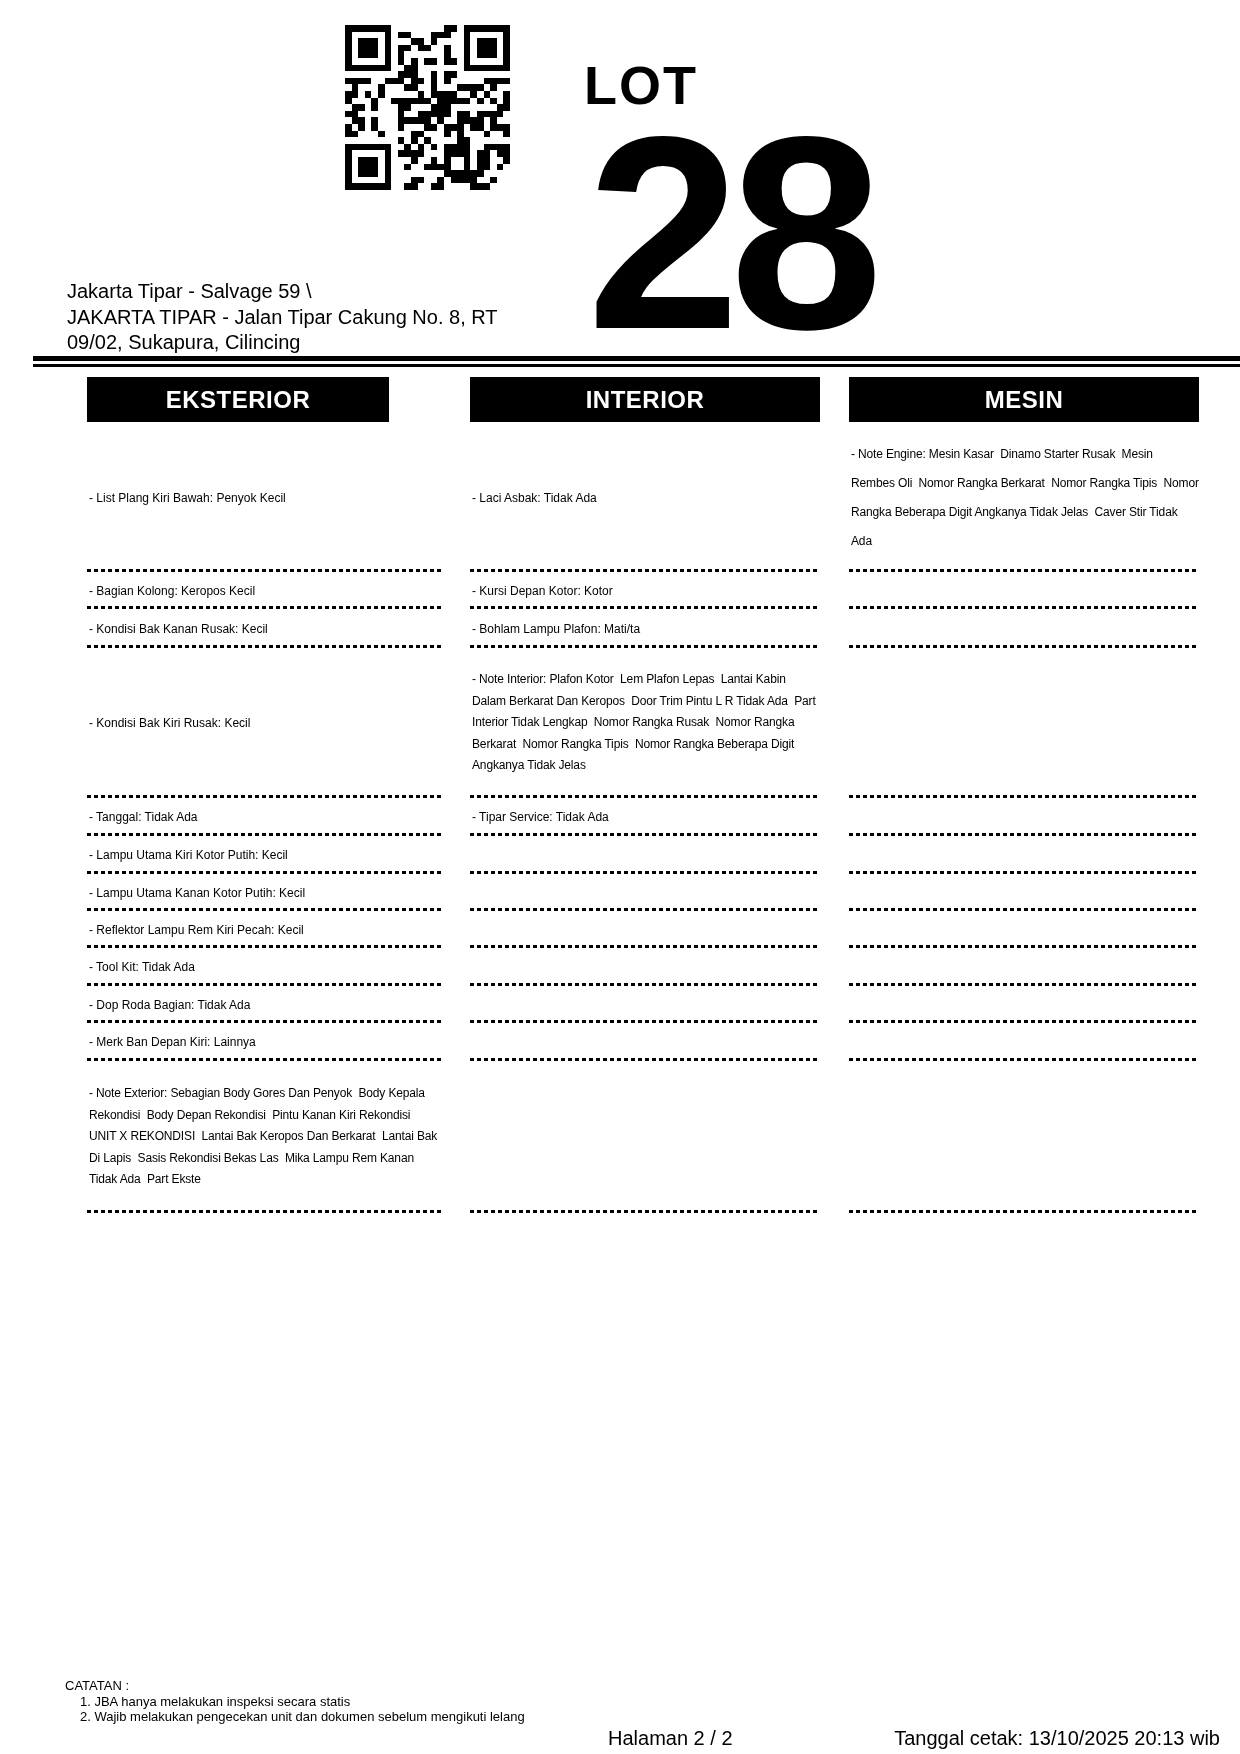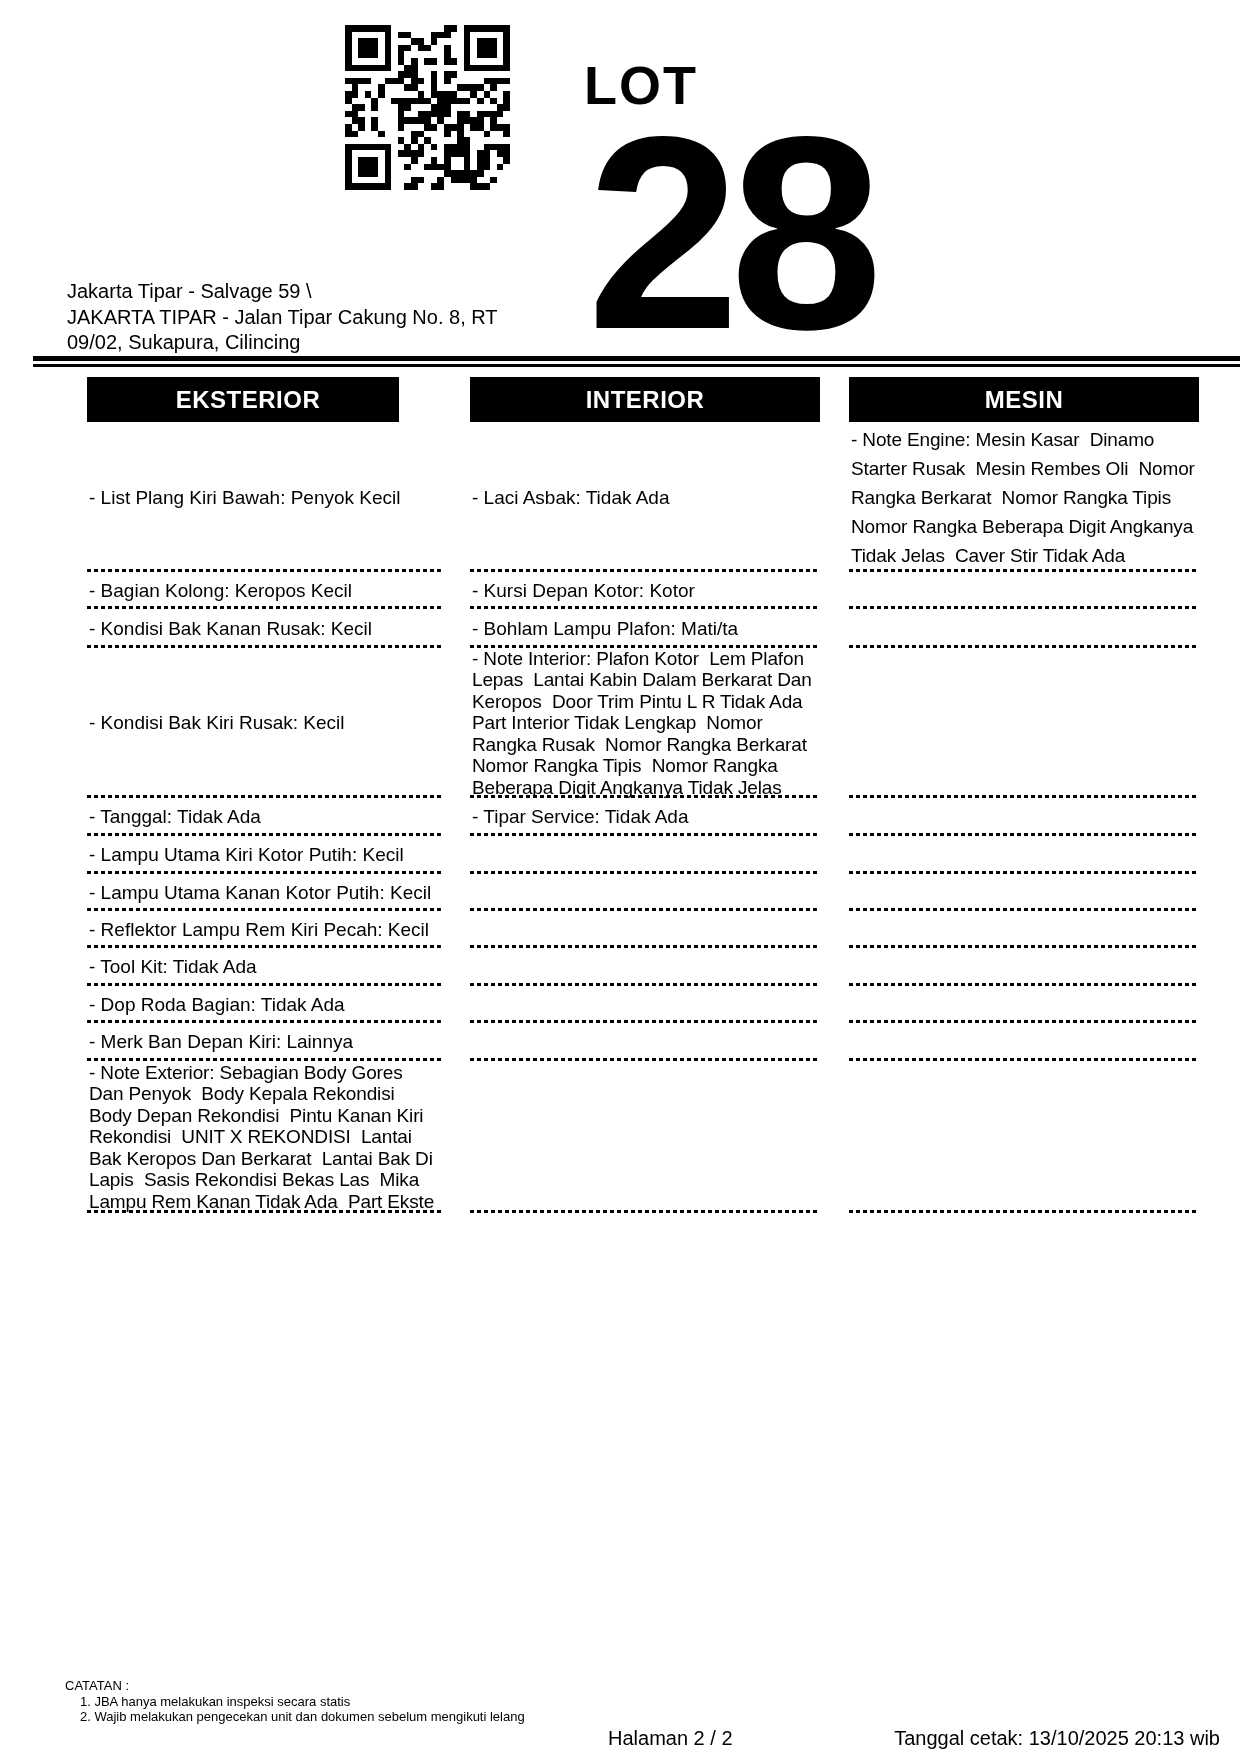--- a/index.html
+++ b/index.html
@@ -31,30 +31,30 @@
 
   .rule-a { left: 8px; top: 356px; width: 1224px; height: 5px; background: #000; }
   .rule-b { left: 8px; top: 364px; width: 1224px; height: 3px; background: #000; }
 
   .colhead {
     top: 377px; height: 45px;
     background: #000; color: #fff;
     font-size: 24px; font-weight: bold; letter-spacing: 0.5px;
     display: flex; align-items: center; justify-content: center;
   }
-  .ch-e { left: 62px;  width: 302px; padding-left: 10px; }
+  .ch-e { left: 62px;  width: 302px; }
   .ch-i { left: 445px; width: 350px; }
   .ch-m { left: 824px; width: 350px; }
 
   .grid { position: absolute; left: 0; top: 423px; width: 1240px; }
   .row { position: relative; width: 1240px; }
   .cell {
     position: absolute; top: 0; height: 100%;
     display: flex; align-items: center;
-    font-size: 19px;
+    font-size: 12px;
     padding-left: 2px; box-sizing: border-box;
     overflow: hidden;
     background-image: repeating-linear-gradient(90deg, #000 0 4px, transparent 4px 7px);
     background-size: 100% 3px;
     background-repeat: no-repeat;
     background-position: 0 100%;
   }
   .c-e { left: 62px;  width: 355px; }
   .c-i { left: 445px; width: 350px; }
   .c-m { left: 824px; width: 350px; }

